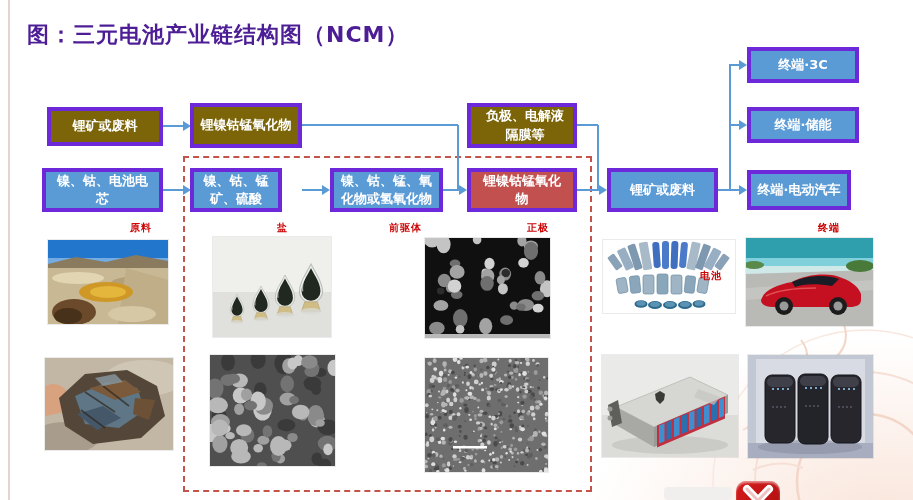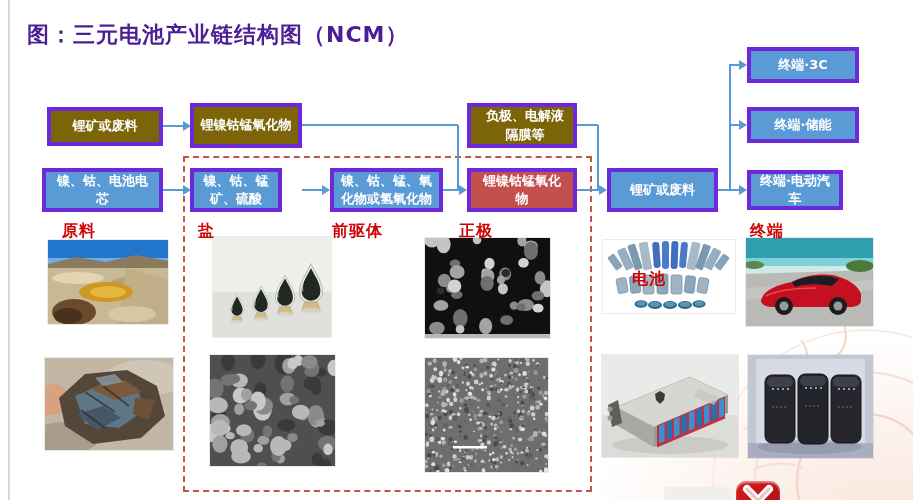--- a/index.html
+++ b/index.html
@@ -11,21 +11,21 @@
       color:#fff;font-size:13px;font-weight:bold;line-height:1.4;box-sizing:border-box;
       padding:0 6px;border:4px solid #6d28d9;z-index:4;}
   .gold{background:#7c6508;}
   .blue{background:#5b9bd5;}
   .redbx{background:#c1504e;}
   .hline{position:absolute;height:2px;background:#5b9bd5;z-index:3;}
   .vline{position:absolute;width:2px;background:#5b9bd5;z-index:3;}
   .arr{position:absolute;width:0;height:0;border-top:5px solid transparent;border-bottom:5px solid transparent;
        border-left:8px solid #5b9bd5;z-index:3;}
   #dashed-frame{left:183px;top:156px;width:405px;height:332px;border:2px dashed #c4544a;z-index:2;}
-  .stage{position:absolute;top:221px;width:90px;text-align:left;font-size:16px;font-weight:bold;
+  .stage{position:absolute;top:221px;width:90px;text-align:right;font-size:10px;font-weight:bold;
          color:#cc0606;z-index:4;letter-spacing:1px;}
   .ph{position:absolute;z-index:3;box-shadow:0 0 0 1px rgba(0,0,0,0.08);}
   .ph svg{display:block;}
   #left-edge-line{left:8px;top:0;width:2px;height:500px;background:#dcc3c3;opacity:.75;z-index:1;}
   #corner-tint{left:0;top:0;width:913px;height:500px;z-index:0;
       background:radial-gradient(430px 270px at 97% 105%,rgba(248,222,209,.8),rgba(248,222,209,0) 70%);}
   #footer-logo{left:736px;top:481px;width:44px;height:40px;border-radius:10px;z-index:5;
       background:linear-gradient(135deg,#d81c1c,#a80e0e);box-shadow:inset 0 2px 2px rgba(255,255,255,.5);}
   #footer-pill{left:664px;top:487px;width:68px;height:13px;background:#f1efed;border-radius:4px;z-index:5;}
 </style>
@@ -72,21 +72,21 @@
 <div class="bx gold" style="left:47px;top:107px;width:116px;height:39px;">锂矿或废料</div>
 <div class="bx gold" style="left:190px;top:103px;width:112px;height:45px;">锂镍钴锰氧化物</div>
 <div class="bx gold" style="left:467px;top:103px;width:110px;height:45px;padding-left:12px;">负极、电解液隔膜等</div>
 <div class="bx blue" style="left:42px;top:168px;width:121px;height:44px;">镍、钴、电池电芯</div>
 <div class="bx blue" style="left:190px;top:168px;width:92px;height:44px;">镍、钴、锰矿、硫酸</div>
 <div class="bx blue" style="left:330px;top:168px;width:113px;height:44px;">镍、钴、锰、氧化物或氢氧化物</div>
 <div class="bx redbx" style="left:467px;top:168px;width:110px;height:44px;">锂镍钴锰氧化物</div>
 <div class="bx blue" style="left:607px;top:168px;width:111px;height:44px;">锂矿或废料</div>
 <div class="bx blue" style="left:747px;top:47px;width:112px;height:36px;">终端·3C</div>
 <div class="bx blue" style="left:747px;top:107px;width:112px;height:36px;">终端·储能</div>
-<div class="bx blue" style="left:747px;top:170px;width:96px;height:40px;">终端·电动汽车</div>
+<div class="bx blue" style="left:747px;top:170px;width:104px;height:40px;">终端·电动汽车</div>
 
 <div class="stage" style="left:62px;">原料</div>
 <div class="stage" style="left:198px;">盐</div>
 <div class="stage" style="left:332px;">前驱体</div>
 <div class="stage" style="left:459px;font-family:Liberation Serif, serif;">正极</div>
 <div class="stage" style="left:632px;margin-top:48px;">电池</div>
 <div class="stage" style="left:750px;">终端</div>
 
 <div class="ph" style="left:48px;top:240px;width:120px;height:84px;">
   <svg width="120" height="84" viewBox="0 0 120 84">

